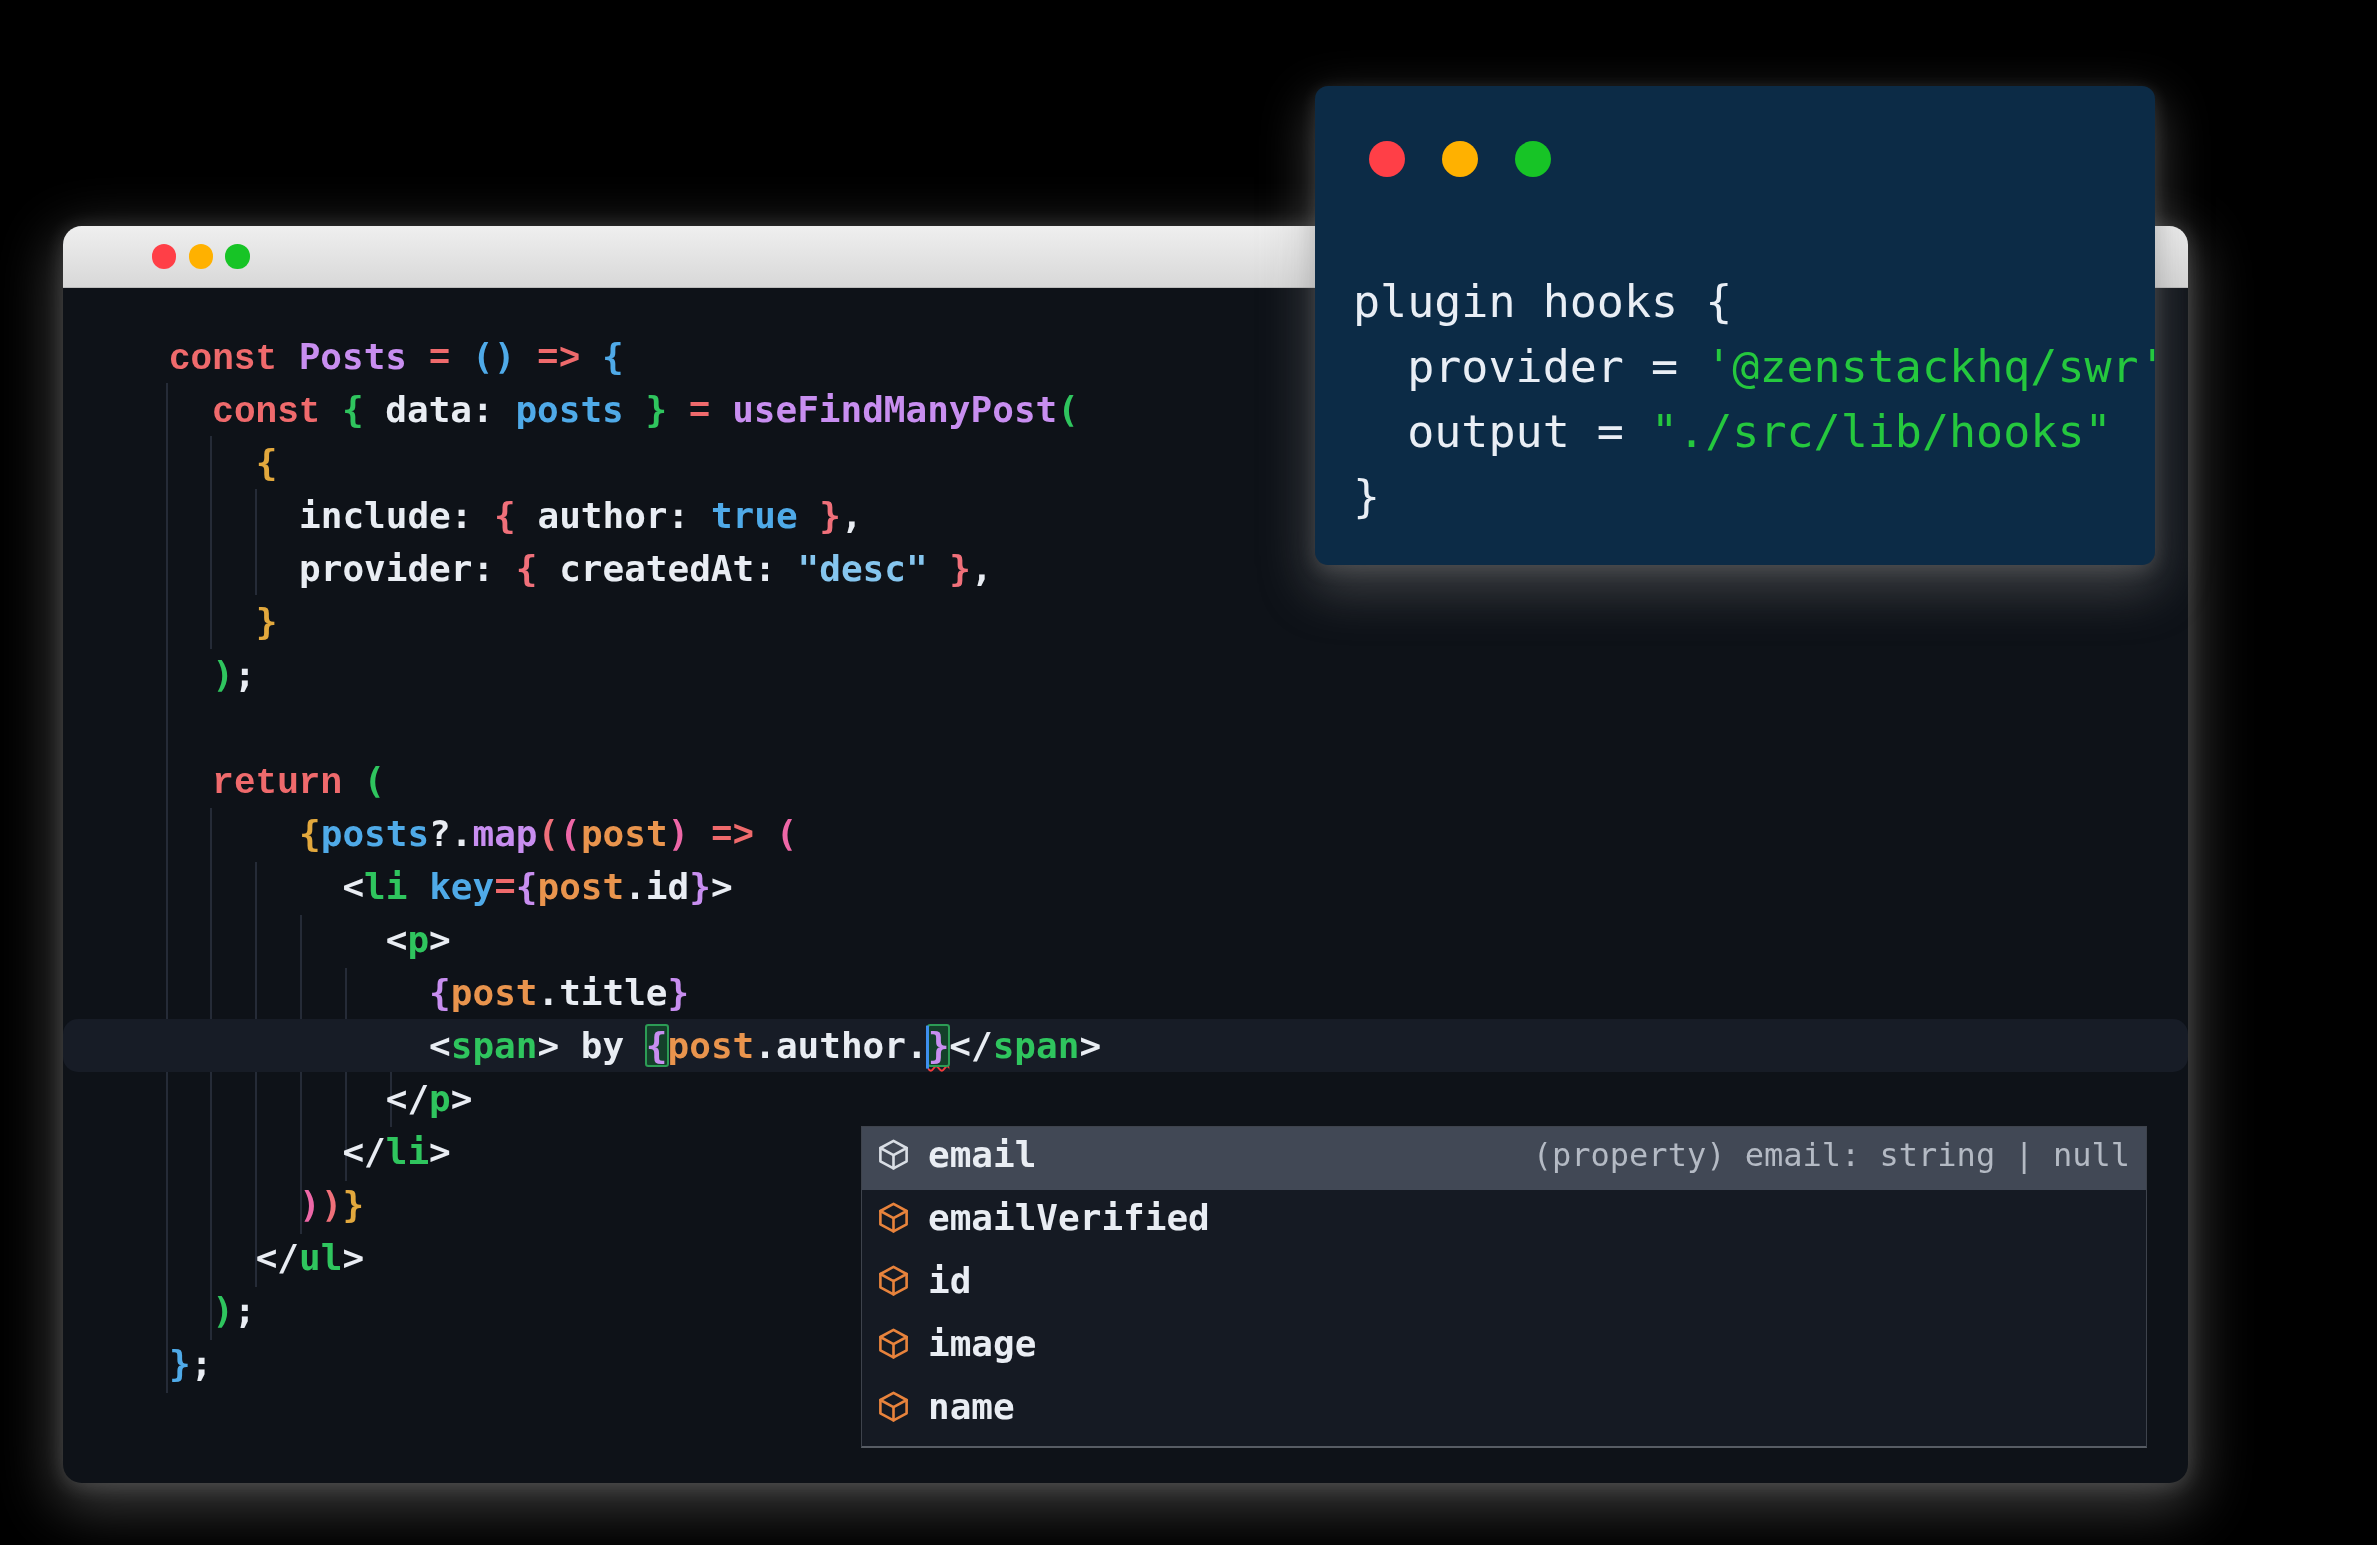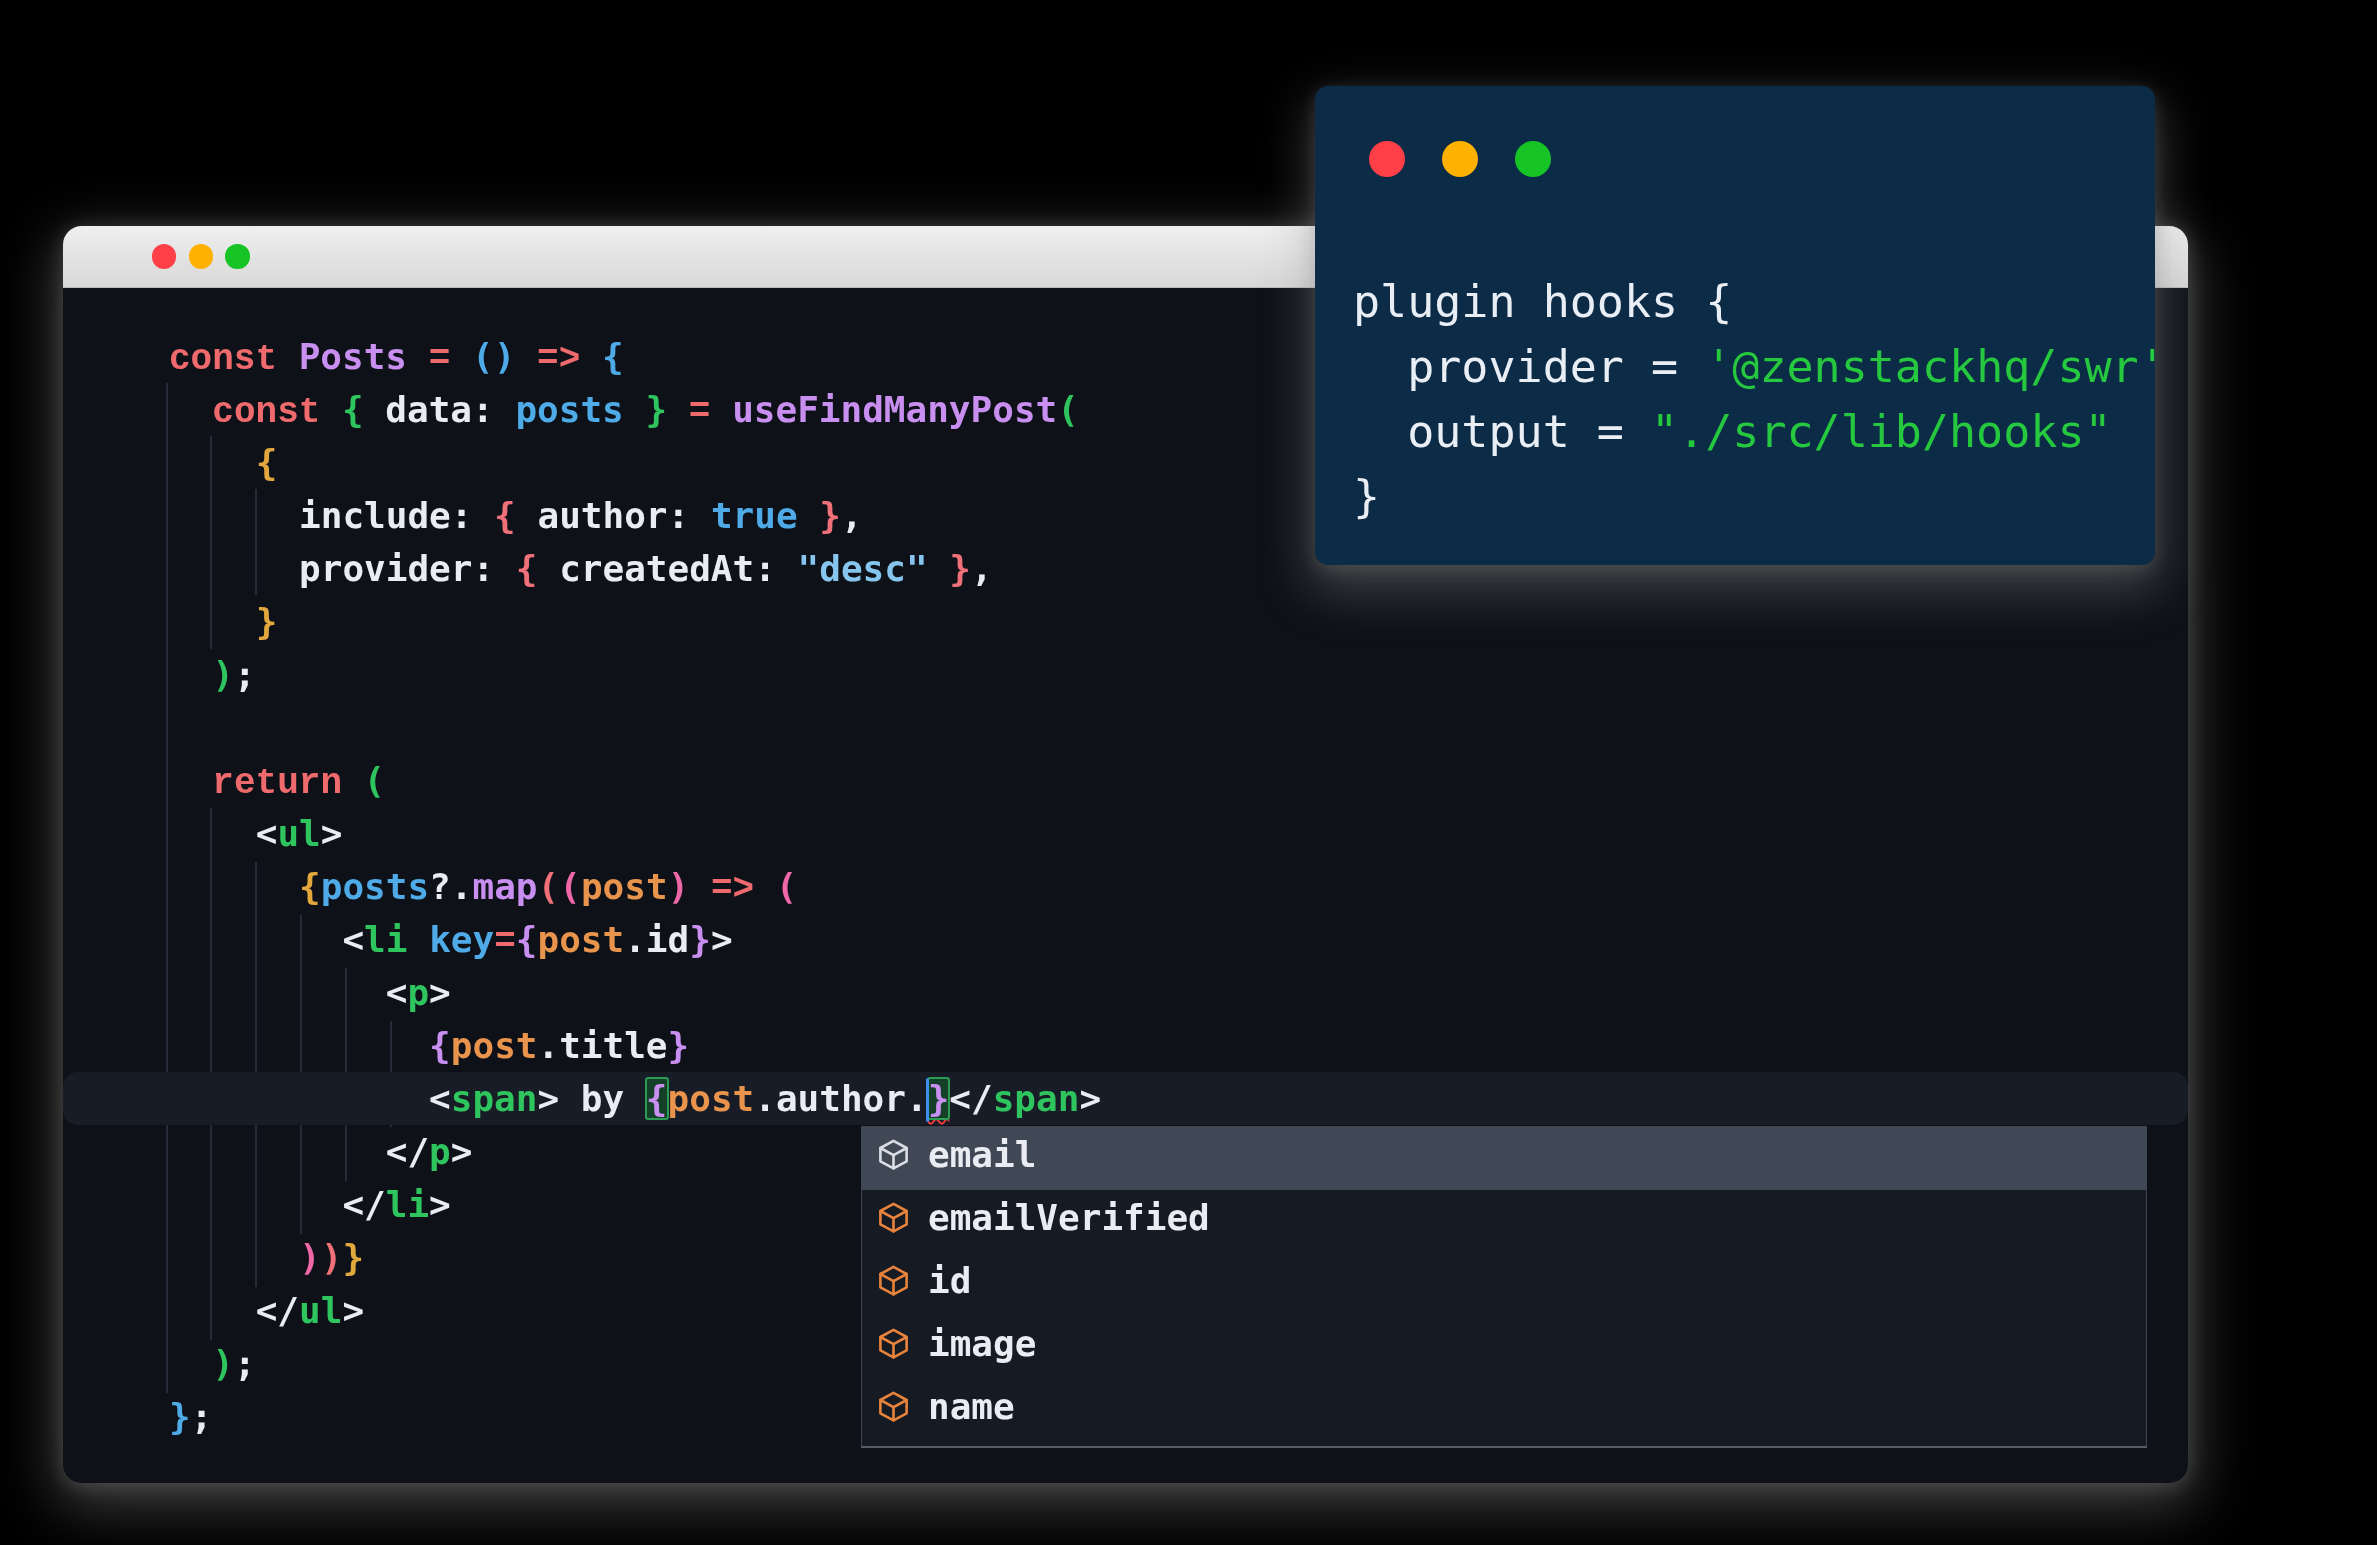--- a/index.html
+++ b/index.html
@@ -85,40 +85,39 @@
       <div class="code" id="code">
           <div class="code-line"><span class="red">const </span><span class="purple">Posts</span><span class="white"> </span><span class="red">=</span><span class="white"> </span><span class="blue">()</span><span class="white"> </span><span class="red">=&gt;</span><span class="white"> </span><span class="blue">{</span></div>
           <div class="code-line"><span class="white">  </span><span class="red">const </span><span class="green">{</span><span class="white"> data: </span><span class="blue">posts</span><span class="white"> </span><span class="green">}</span><span class="white"> </span><span class="red">=</span><span class="white"> </span><span class="purple">useFindManyPost</span><span class="green">(</span></div>
           <div class="code-line"><span class="white">    </span><span class="gold">{</span></div>
           <div class="code-line"><span class="white">      include: </span><span class="salmon">{</span><span class="white"> author: </span><span class="blue">true</span><span class="white"> </span><span class="salmon">}</span><span class="white">,</span></div>
           <div class="code-line"><span class="white">      provider: </span><span class="salmon">{</span><span class="white"> createdAt: </span><span class="str">"desc"</span><span class="white"> </span><span class="salmon">}</span><span class="white">,</span></div>
           <div class="code-line"><span class="white">    </span><span class="gold">}</span></div>
           <div class="code-line"><span class="white">  </span><span class="green">)</span><span class="white">;</span></div>
           <div class="code-line"></div>
           <div class="code-line"><span class="white">  </span><span class="red">return </span><span class="green">(</span></div>
-          <div class="code-line"><span class="white">    &lt;</span><span class="green">ul</span><span class="white">&gt;</span></div>
           <div class="code-line"><span class="white">      </span><span class="gold">{</span><span class="blue">posts</span><span class="white">?.</span><span class="purple">map</span><span class="salmon">(</span><span class="pink">(</span><span class="orange">post</span><span class="pink">)</span><span class="white"> </span><span class="red">=&gt;</span><span class="white"> </span><span class="pink">(</span></div>
           <div class="code-line"><span class="white">        &lt;</span><span class="green">li</span><span class="white"> </span><span class="blue">key</span><span class="red">=</span><span class="purple">{</span><span class="orange">post</span><span class="white">.id</span><span class="purple">}</span><span class="white">&gt;</span></div>
           <div class="code-line"><span class="white">          &lt;</span><span class="green">p</span><span class="white">&gt;</span></div>
           <div class="code-line"><span class="white">            </span><span class="purple">{</span><span class="orange">post</span><span class="white">.title</span><span class="purple">}</span></div>
           <div class="code-line current"><span class="white">            &lt;</span><span class="green">span</span><span class="white">&gt; by </span><span class="purple bm">{</span><span class="orange">post</span><span class="white">.author.</span><span class="cursor"></span><span class="purple bm squiggle">}</span><span class="white">&lt;/</span><span class="green">span</span><span class="white">&gt;</span></div>
           <div class="code-line"><span class="white">          &lt;/</span><span class="green">p</span><span class="white">&gt;</span></div>
           <div class="code-line"><span class="white">        &lt;/</span><span class="green">li</span><span class="white">&gt;</span></div>
           <div class="code-line"><span class="white">      </span><span class="pink">)</span><span class="salmon">)</span><span class="gold">}</span></div>
           <div class="code-line"><span class="white">    &lt;/</span><span class="green">ul</span><span class="white">&gt;</span></div>
           <div class="code-line"><span class="white">  </span><span class="green">)</span><span class="white">;</span></div>
           <div class="code-line"><span class="blue">}</span><span class="white">;</span></div>
         </div>
     </div>
     <div class="autocomplete" id="autocomplete">
         <div class="ac-row selected"><svg class="ac-icon" viewBox="0 0 24 24" fill="none" stroke-width="1.7" stroke-linejoin="round" stroke-linecap="round">
             <path d="M12 3.2 L20.5 7.8 L12 12.4 L3.5 7.8 Z"></path>
             <path d="M3.5 7.8 V16.4 L12 21 V12.4"></path>
             <path d="M20.5 7.8 V16.4 L12 21"></path>
-          </svg><span>email</span></div>
+          </svg><span>email</span><span class="ac-hint">(property) email: string | null</span></div>
         <div class="ac-row"><svg class="ac-icon" viewBox="0 0 24 24" fill="none" stroke-width="1.7" stroke-linejoin="round" stroke-linecap="round">
             <path d="M12 3.2 L20.5 7.8 L12 12.4 L3.5 7.8 Z"></path>
             <path d="M3.5 7.8 V16.4 L12 21 V12.4"></path>
             <path d="M20.5 7.8 V16.4 L12 21"></path>
           </svg><span>emailVerified</span></div>
         <div class="ac-row"><svg class="ac-icon" viewBox="0 0 24 24" fill="none" stroke-width="1.7" stroke-linejoin="round" stroke-linecap="round">
             <path d="M12 3.2 L20.5 7.8 L12 12.4 L3.5 7.8 Z"></path>
             <path d="M3.5 7.8 V16.4 L12 21 V12.4"></path>
             <path d="M20.5 7.8 V16.4 L12 21"></path>
           </svg><span>id</span></div>

